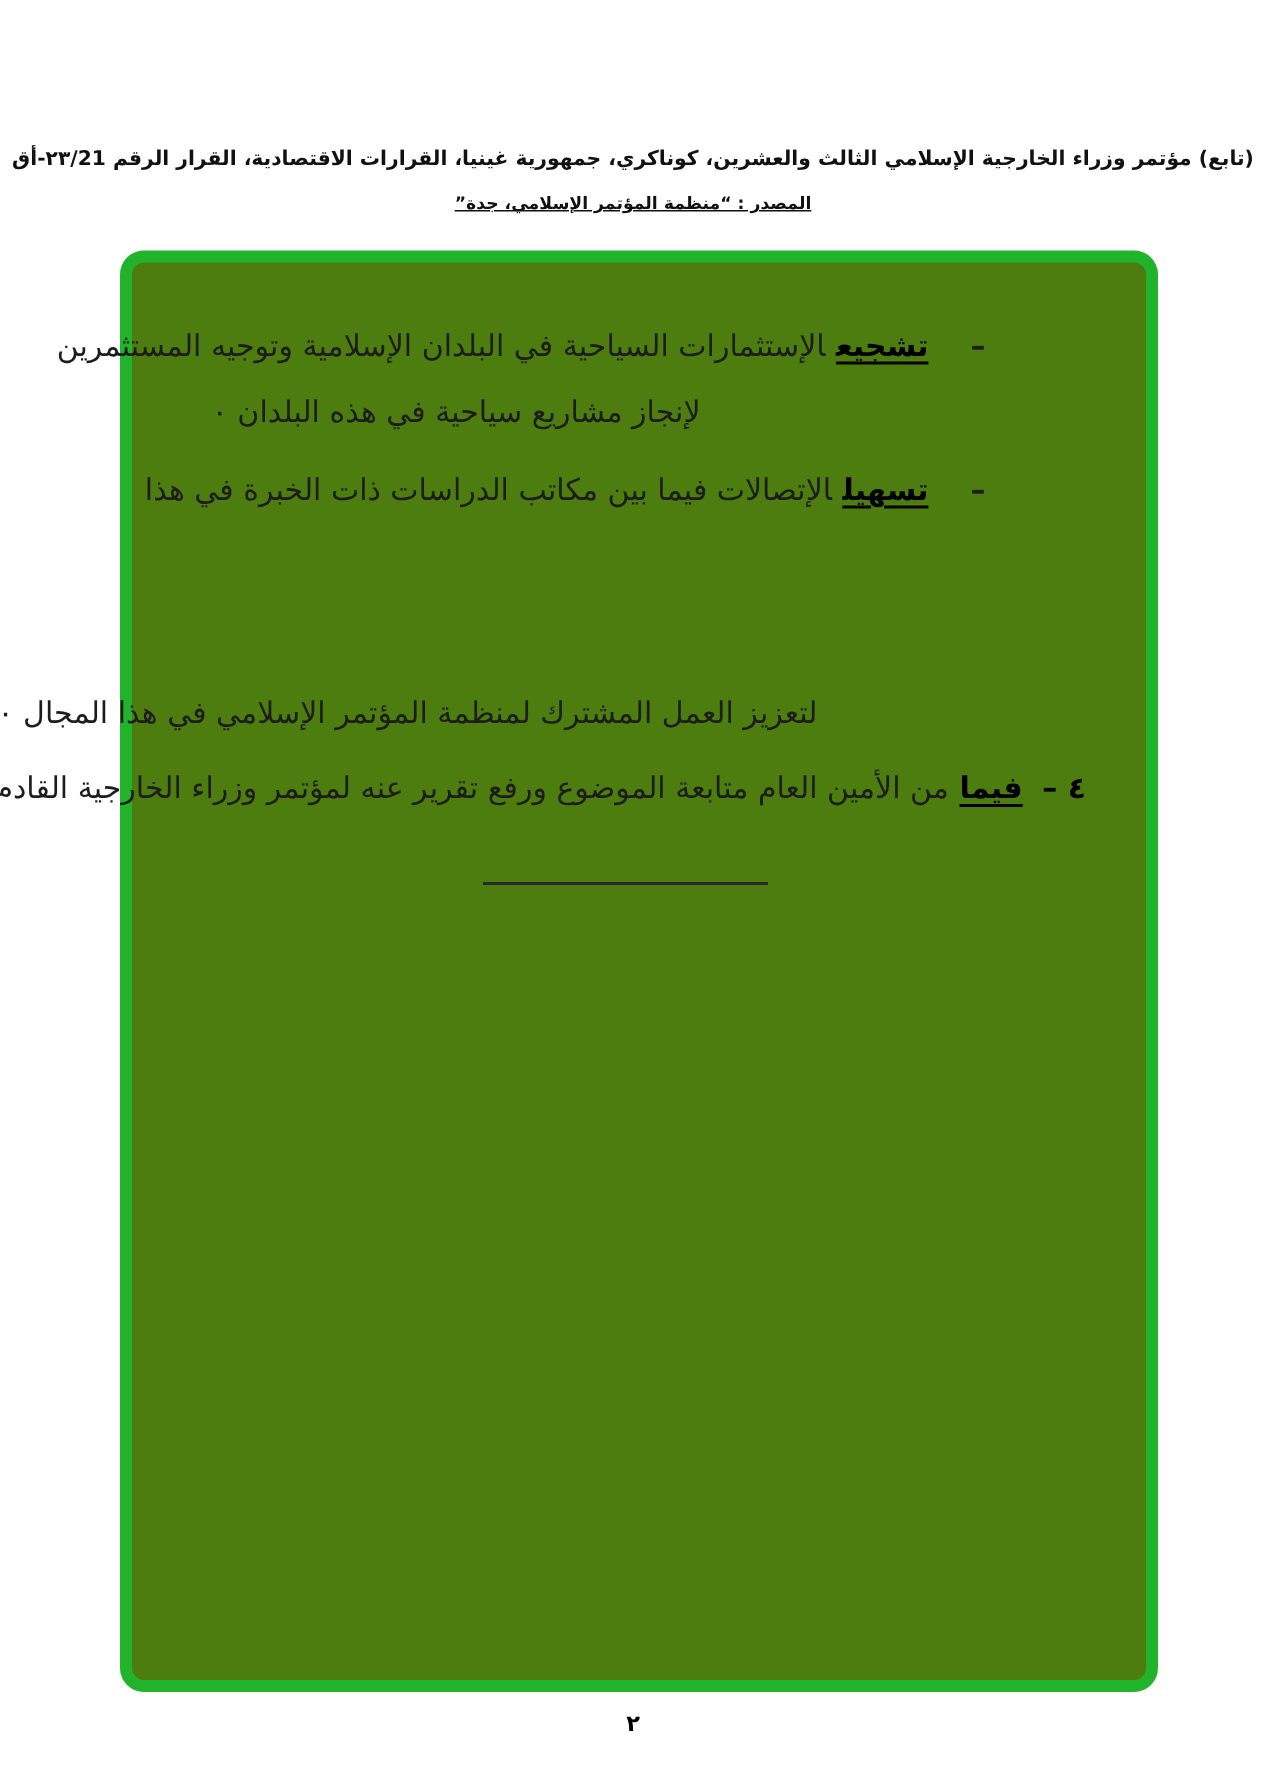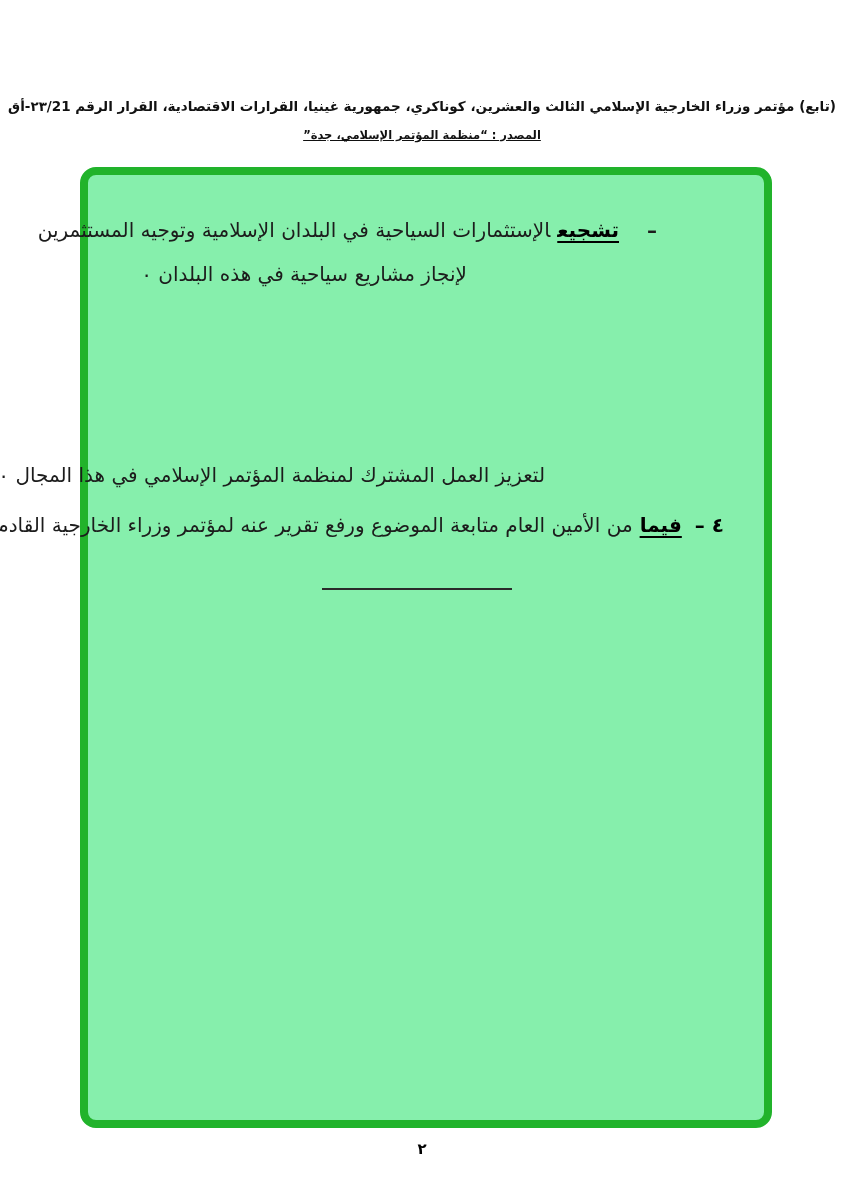--- a/index.html
+++ b/index.html
@@ -9,21 +9,21 @@
   }
   .hdr{
     position:absolute;left:0;width:844px;text-align:center;direction:rtl;
     font-weight:700;white-space:nowrap;color:#111;
   }
   .hdr1{top:98px;font-size:13.5px;letter-spacing:0;}
   .hdr2{top:128px;font-size:11.5px;text-decoration:underline;}
   .frame{
     position:absolute;left:80px;top:167px;width:692px;height:961px;
     box-sizing:border-box;border:8px solid #21b32b;border-radius:16px;
-    background:#86efac;
+    background:#4d7c0f;
   }
   .line{
     position:absolute;direction:rtl;white-space:nowrap;
     font-size:20px;line-height:34px;color:#1c1c1c;
   }
   .lead{font-weight:700;color:#000;margin-left:7px;}
   .lead.u{text-decoration:underline;text-decoration-thickness:2px;text-underline-offset:4px;}
   .bullet-dash{font-weight:700;margin-left:28px;}
   .item-num{font-weight:700;margin-left:13px;color:#000;}
   .b1l1{top:38px;right:107px;}
@@ -48,20 +48,23 @@
 <div class="hdr hdr1">(تابع) مؤتمر وزراء الخارجية الإسلامي الثالث والعشرين، كوناكري، جمهورية غينيا، القرارات الاقتصادية، القرار الرقم ٢٣/21-أق</div>
 <div class="hdr hdr2">المصدر :  “منظمة المؤتمر الإسلامي، جدة”</div>
 
 <div class="frame">
 
   <div class="line b1l1">
     <span class="bullet-dash">–</span><span class="lead u">تشجيع</span><span>الإستثمارات السياحية في البلدان الإسلامية وتوجيه المستثمرين</span>
   </div>
   <div class="line b1l2">لإنجاز مشاريع سياحية في هذه البلدان ٠</div>
 
+  <div class="line b2l1">
+    <span class="bullet-dash">–</span><span class="lead u">تسهيل</span><span>الإتصالات فيما بين مكاتب الدراسات ذات الخبرة في هذا</span>
+  </div>
 
   <div class="line i3l2">لتعزيز العمل المشترك لمنظمة المؤتمر الإسلامي في هذا المجال ٠</div>
 
   <div class="line i4l1">
     <span class="item-num">٤ –</span><span class="lead u">فيما</span><span>من الأمين العام متابعة الموضوع ورفع تقرير عنه لمؤتمر وزراء الخارجية القادم ٠</span>
   </div>
 
   <div class="rule"></div>
 </div>
 

